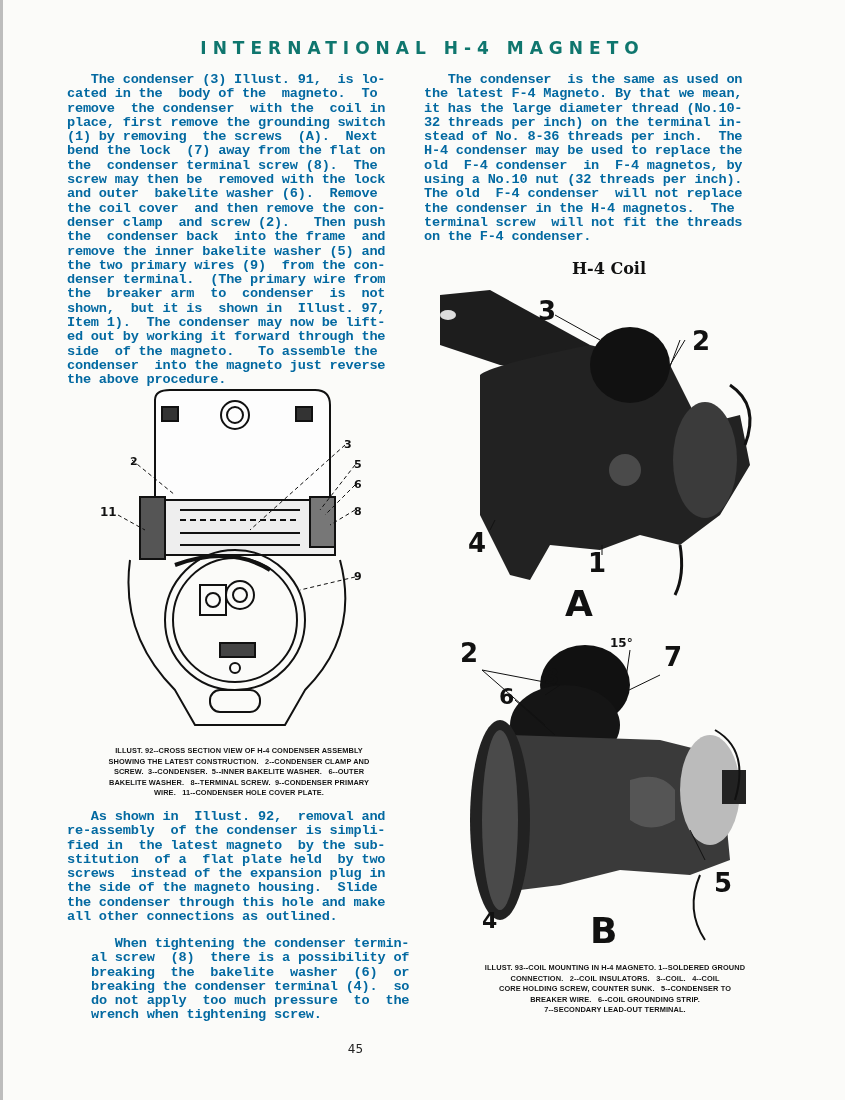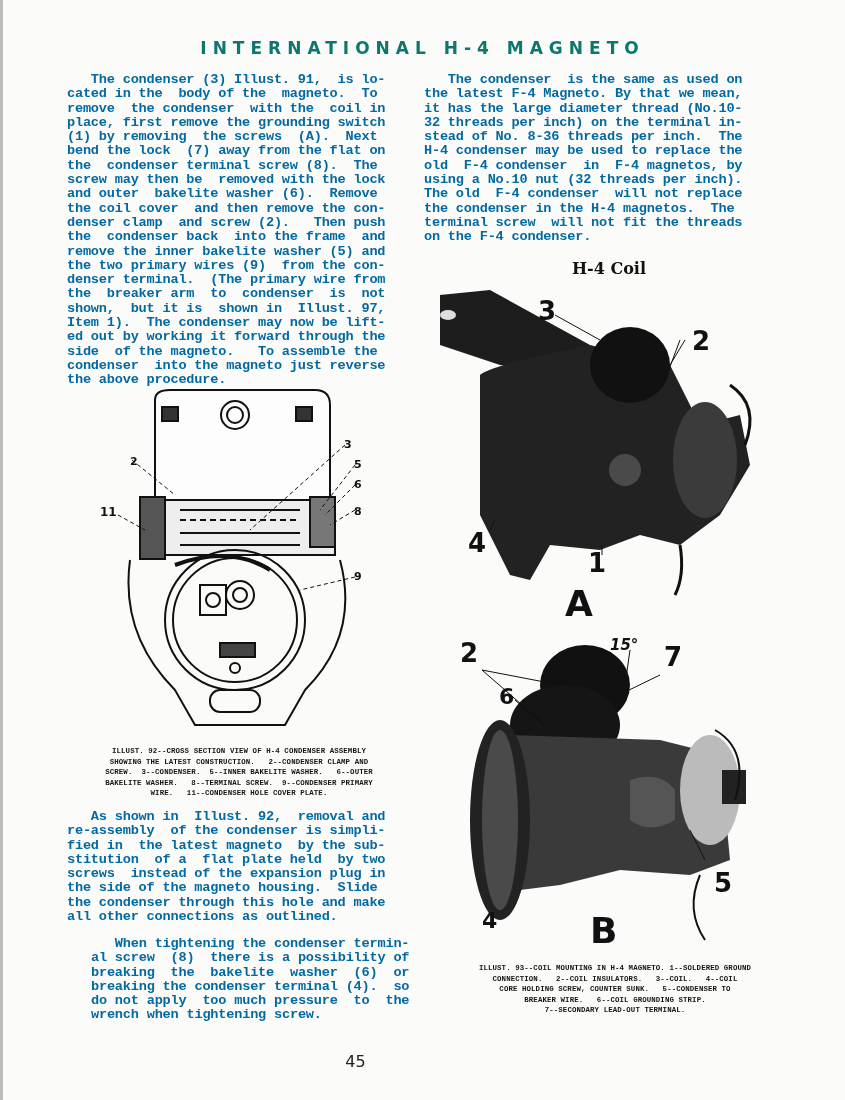--- a/index.html
+++ b/index.html
@@ -12,31 +12,31 @@
   .header {
     position: absolute; top: 38px; left: 0; width: 845px; text-align: center;
     font-family: "DejaVu Sans", sans-serif; font-weight: bold; font-size: 17px;
     letter-spacing: 6px; color: #0f766e;
   }
   .col-text {
     position: absolute; font-size: 13.6px; line-height: 14.3px; white-space: pre;
     color: #0369a1; font-weight: bold; letter-spacing: -0.2px;
   }
   .caption {
-    position: absolute; text-align: center; font-family: Liberation Mono, monospace;
+    position: absolute; text-align: center; font-family: Liberation Sans, sans-serif;
     font-weight: bold; font-size: 7.4px; line-height: 10.6px; color: #151515;
     letter-spacing: 0.1px;
   }
   .subhead {
     position: absolute; left: 572px; top: 259px; font-family: "DejaVu Serif", serif;
     font-weight: bold; font-size: 16px; color: #111;
   }
   .page-number {
     position: absolute; top: 1042px; left: 0; width: 711px; text-align: center;
-    font-family: "DejaVu Sans", sans-serif; font-size: 16px; color: #222; margin-top: 10px;
+    font-family: "DejaVu Sans", sans-serif; font-size: 12px; color: #222;
   }
   .figure { position: absolute; }
   .callout {
     position: absolute; font-family: "DejaVu Sans", sans-serif; font-weight: bold; color: #111;
   }
 </style>
 </head>
 <body>
 
 <div class="left-edge"></div>
@@ -190,21 +190,21 @@
   <line x1="170" y1="10" x2="165" y2="45" stroke="#111" stroke-width="1"></line>
   <line x1="200" y1="35" x2="165" y2="52" stroke="#111" stroke-width="1"></line>
   <line x1="245" y1="220" x2="230" y2="190" stroke="#111" stroke-width="1"></line>
 </svg>
 <div class="callout" style="left:460px; top:638px; font-size:26px;">2</div>
 <div class="callout" style="left:544px; top:664px; font-size:22px;">3</div>
 <div class="callout" style="left:499px; top:684px; font-size:22px;">6</div>
 <div class="callout" style="left:664px; top:642px; font-size:26px;">7</div>
 <div class="callout" style="left:482px; top:908px; font-size:22px;">4</div>
 <div class="callout" style="left:714px; top:868px; font-size:26px;">5</div>
-<div class="callout" style="left:610px; top:636px; font-size:15px;font-style:italic;">15°</div>
+<div class="callout" style="left:610px; top:636px; font-size:12px;">15°</div>
 <div class="callout" style="left:590px; top:910px; font-size:36px;">B</div>
 
 <div class="caption" style="left:430px; top:963px; width:370px; white-space:pre;">ILLUST. 93--COIL MOUNTING IN H-4 MAGNETO. 1--SOLDERED GROUND
 CONNECTION.   2--COIL INSULATORS.   3--COIL.   4--COIL
 CORE HOLDING SCREW, COUNTER SUNK.   5--CONDENSER TO
 BREAKER WIRE.   6--COIL GROUNDING STRIP.
 7--SECONDARY LEAD-OUT TERMINAL.</div>
 
 <div class="page-number">45</div>
 

